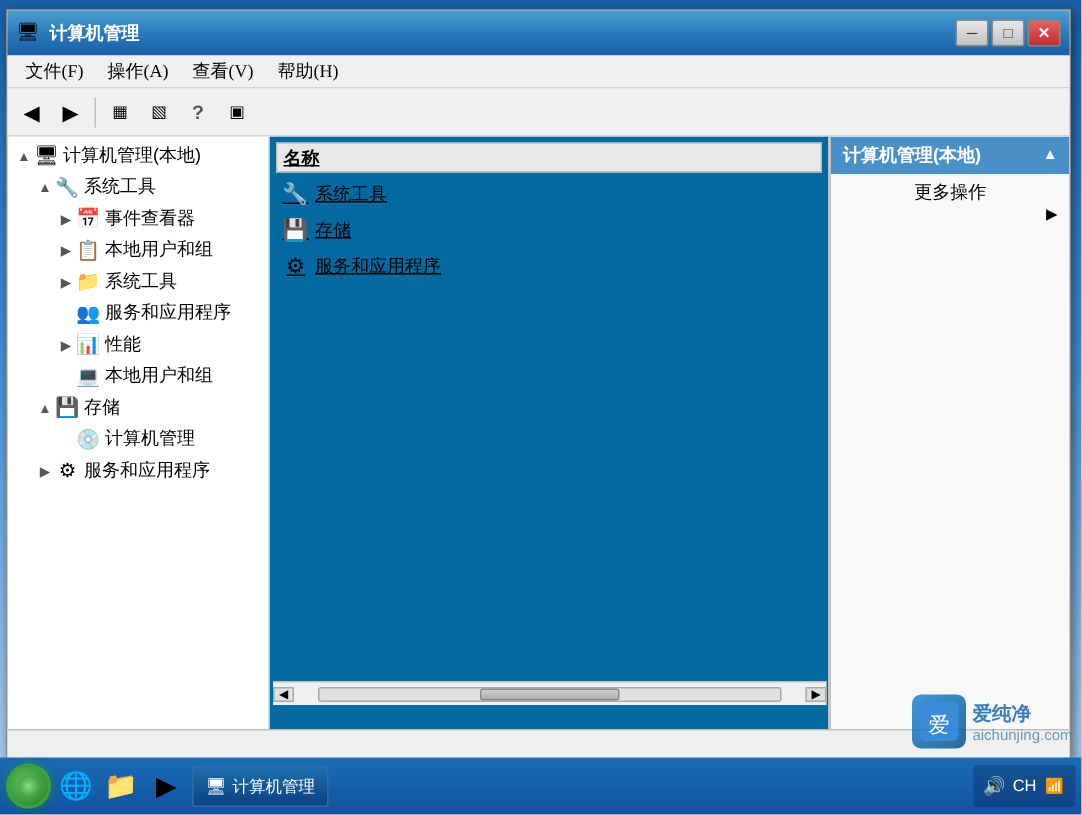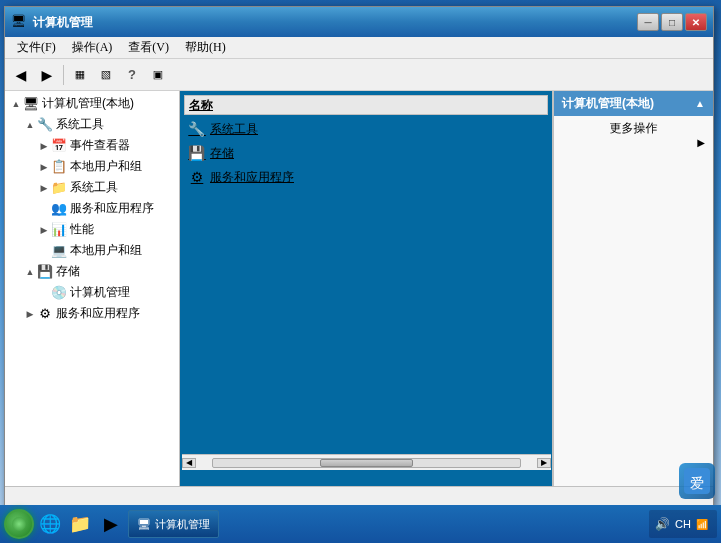--- a/index.html
+++ b/index.html
@@ -550,20 +550,24 @@
 
 </div>
 
 <div class="watermark">
   <div class="watermark-icon">
     <svg width="30" height="30" viewBox="0 0 30 30">
       <rect x="2" y="2" width="26" height="26" rx="4" fill="#1a7ad4"></rect>
       <text x="15" y="22" text-anchor="middle" fill="white" font-size="14" font-family="sans-serif">爱</text>
     </svg>
   </div>
+  <div class="watermark-text">
+    <span class="watermark-cn">爱纯净</span>
+    <span class="watermark-en">aichunjing.com</span>
+  </div>
 </div>
 
 <div class="taskbar">
   <div class="start-btn">
     <div class="start-btn-inner"></div>
   </div>
 
   <div class="taskbar-btn" style="width:26px;height:26px;background:transparent;border:none;cursor:pointer;display:flex;align-items:center;justify-content:center;font-size:18px;">🌐</div>
   <div class="taskbar-btn" style="width:26px;height:26px;background:transparent;border:none;cursor:pointer;display:flex;align-items:center;justify-content:center;font-size:18px;">📁</div>
   <div class="taskbar-btn" style="width:26px;height:26px;background:transparent;border:none;cursor:pointer;display:flex;align-items:center;justify-content:center;font-size:18px;">▶</div>

